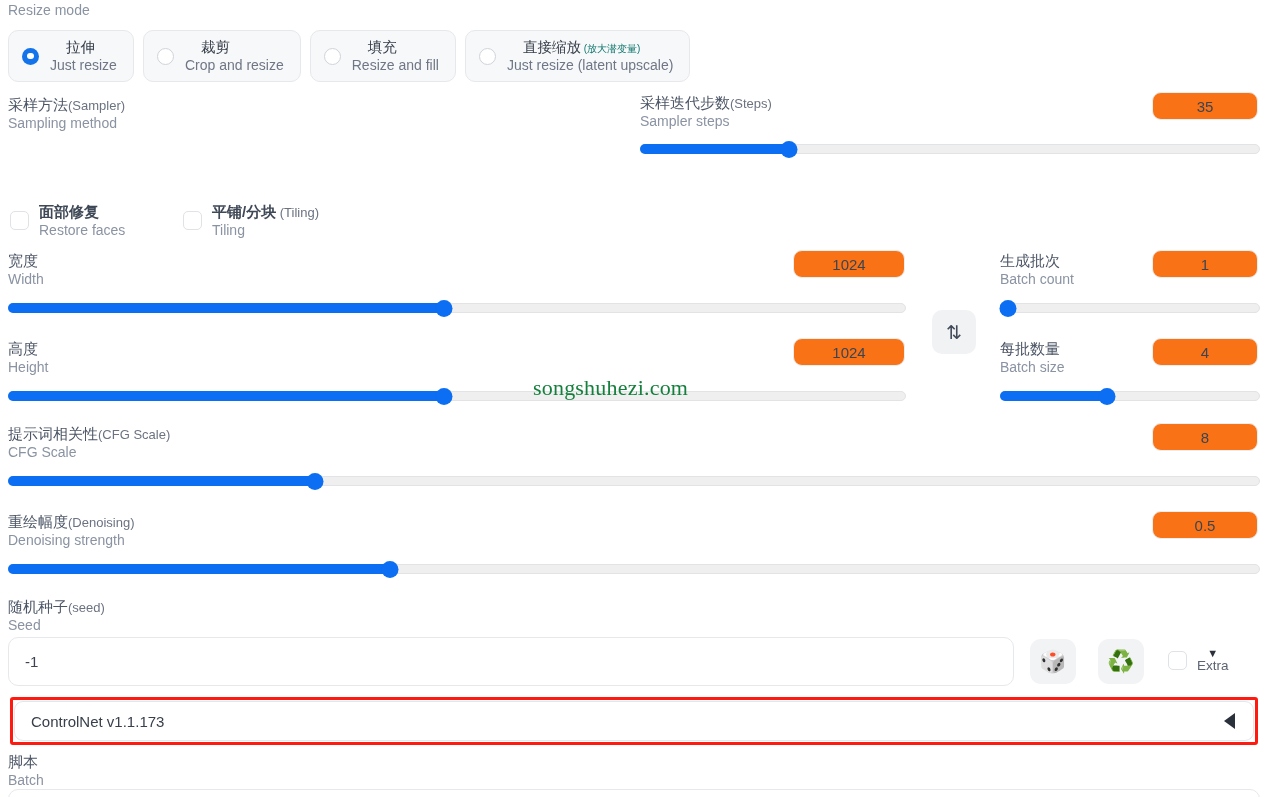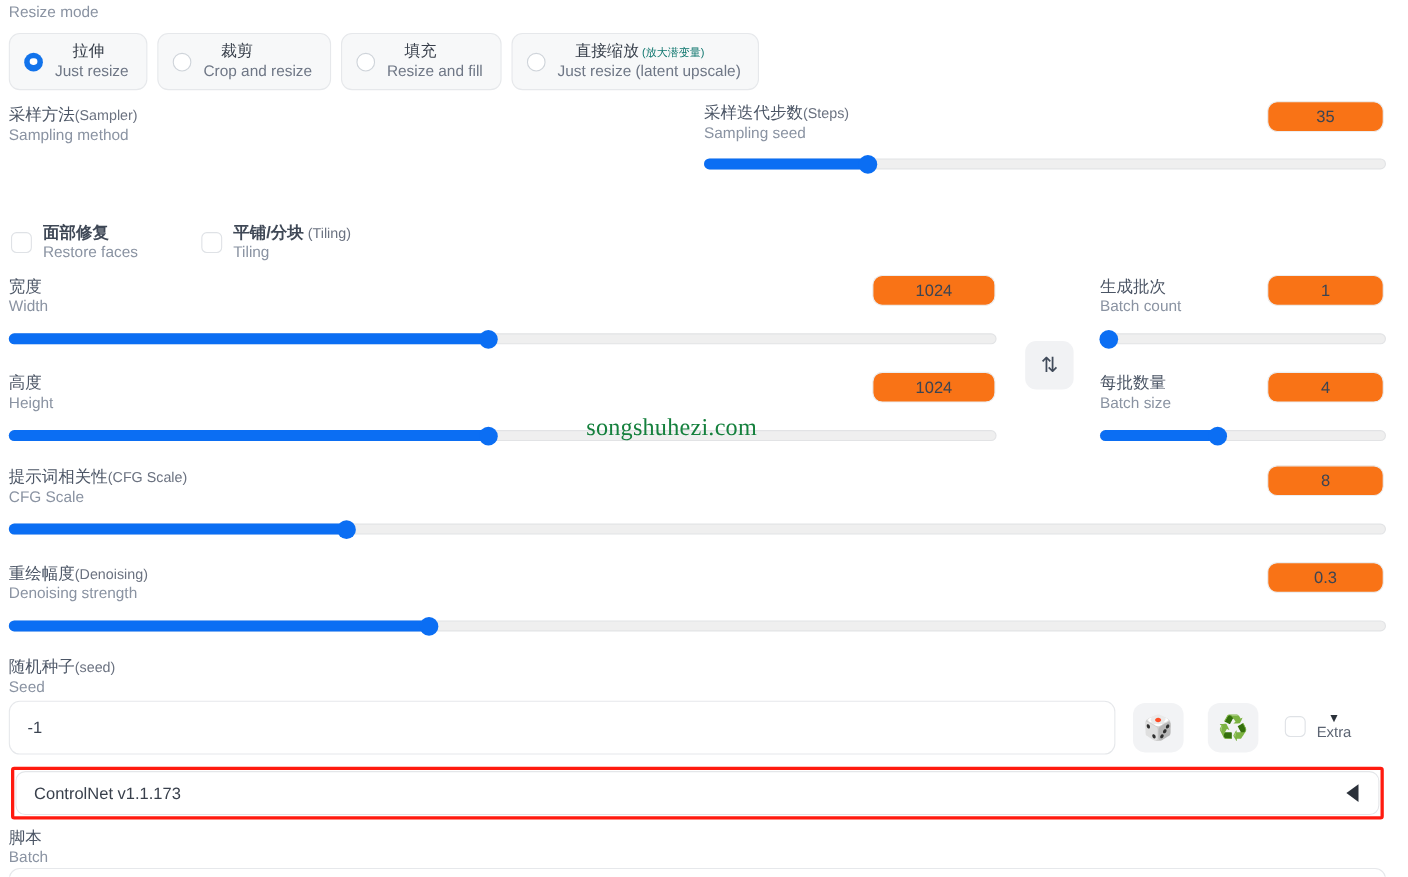--- a/index.html
+++ b/index.html
@@ -205,21 +205,21 @@
     </div>
   </div>
 
   <div class="lbl" style="position:absolute;left:8px;top:96px;">
     <span class="cn"><span>采样方法</span><span class="paren">(Sampler)</span></span><br>
     <span class="en">Sampling method</span>
   </div>
 
   <div class="lbl" style="position:absolute;left:640px;top:94px;">
     <span class="cn"><span>采样迭代步数</span><span class="paren">(Steps)</span></span><br>
-    <span class="en">Sampling seed</span>
+    <span class="en">Sampler steps</span>
   </div>
   <div class="numbox" style="left:1152px;top:92px;width:106px;height:28px;">
     <span>35</span>
   </div>
   <div class="slider" id="sl-steps" style="left:640px;top:141px;width:620px;">
     <div class="track"></div>
     <div class="fill" style="width: 148.8px;"></div>
     <div class="thumb" style="left: 148.8px;"></div>
   </div>
 
@@ -305,21 +305,21 @@
     <div class="track"></div>
     <div class="fill" style="width: 306.74px;"></div>
     <div class="thumb" style="left: 306.74px;"></div>
   </div>
 
   <div class="lbl" style="position:absolute;left:8px;top:513px;">
     <span class="cn"><span>重绘幅度</span><span class="paren">(Denoising)</span></span><br>
     <span class="en">Denoising strength</span>
   </div>
   <div class="numbox" style="left:1152px;top:511px;width:106px;height:28px;">
-    <span>0.3</span>
+    <span>0.5</span>
   </div>
   <div class="slider" id="sl-denoise" style="left:8px;top:561px;width:1252px;">
     <div class="track"></div>
     <div class="fill" style="width: 381.86px;"></div>
     <div class="thumb" style="left: 381.86px;"></div>
   </div>
 
   <div class="lbl" style="position:absolute;left:8px;top:598px;">
     <span class="cn"><span>随机种子</span><span class="paren">(seed)</span></span><br>
     <span class="en">Seed</span>

